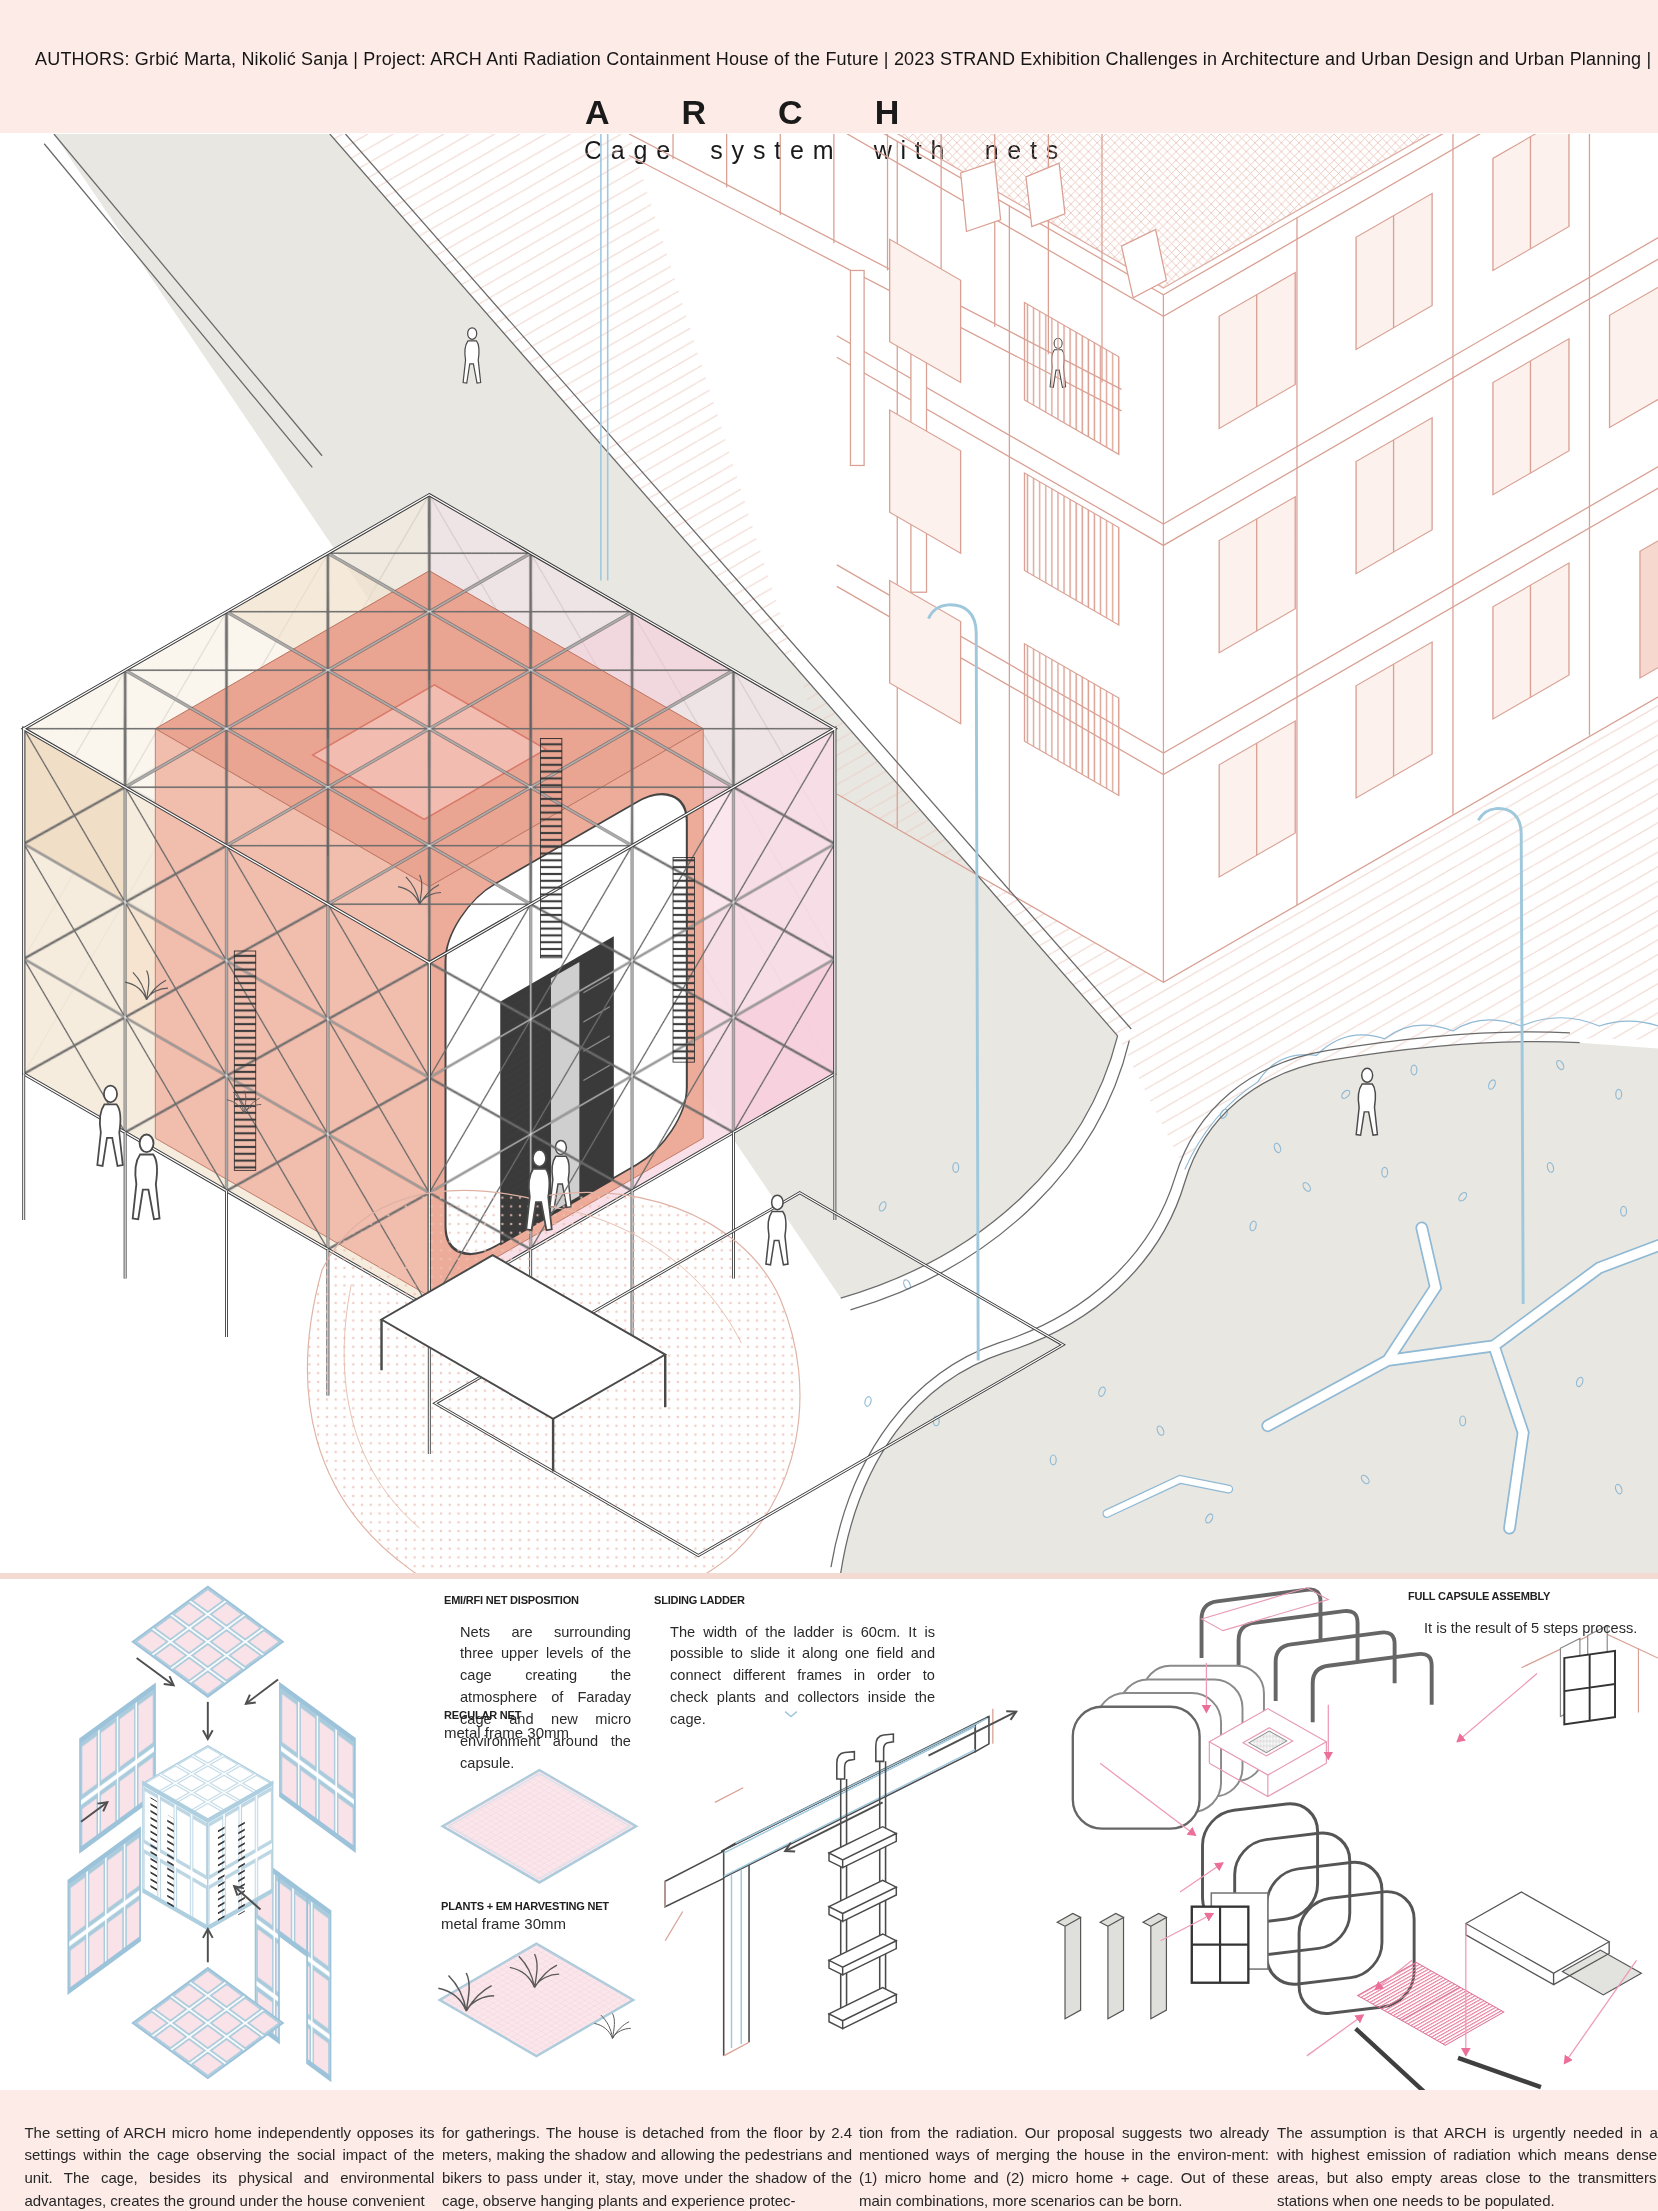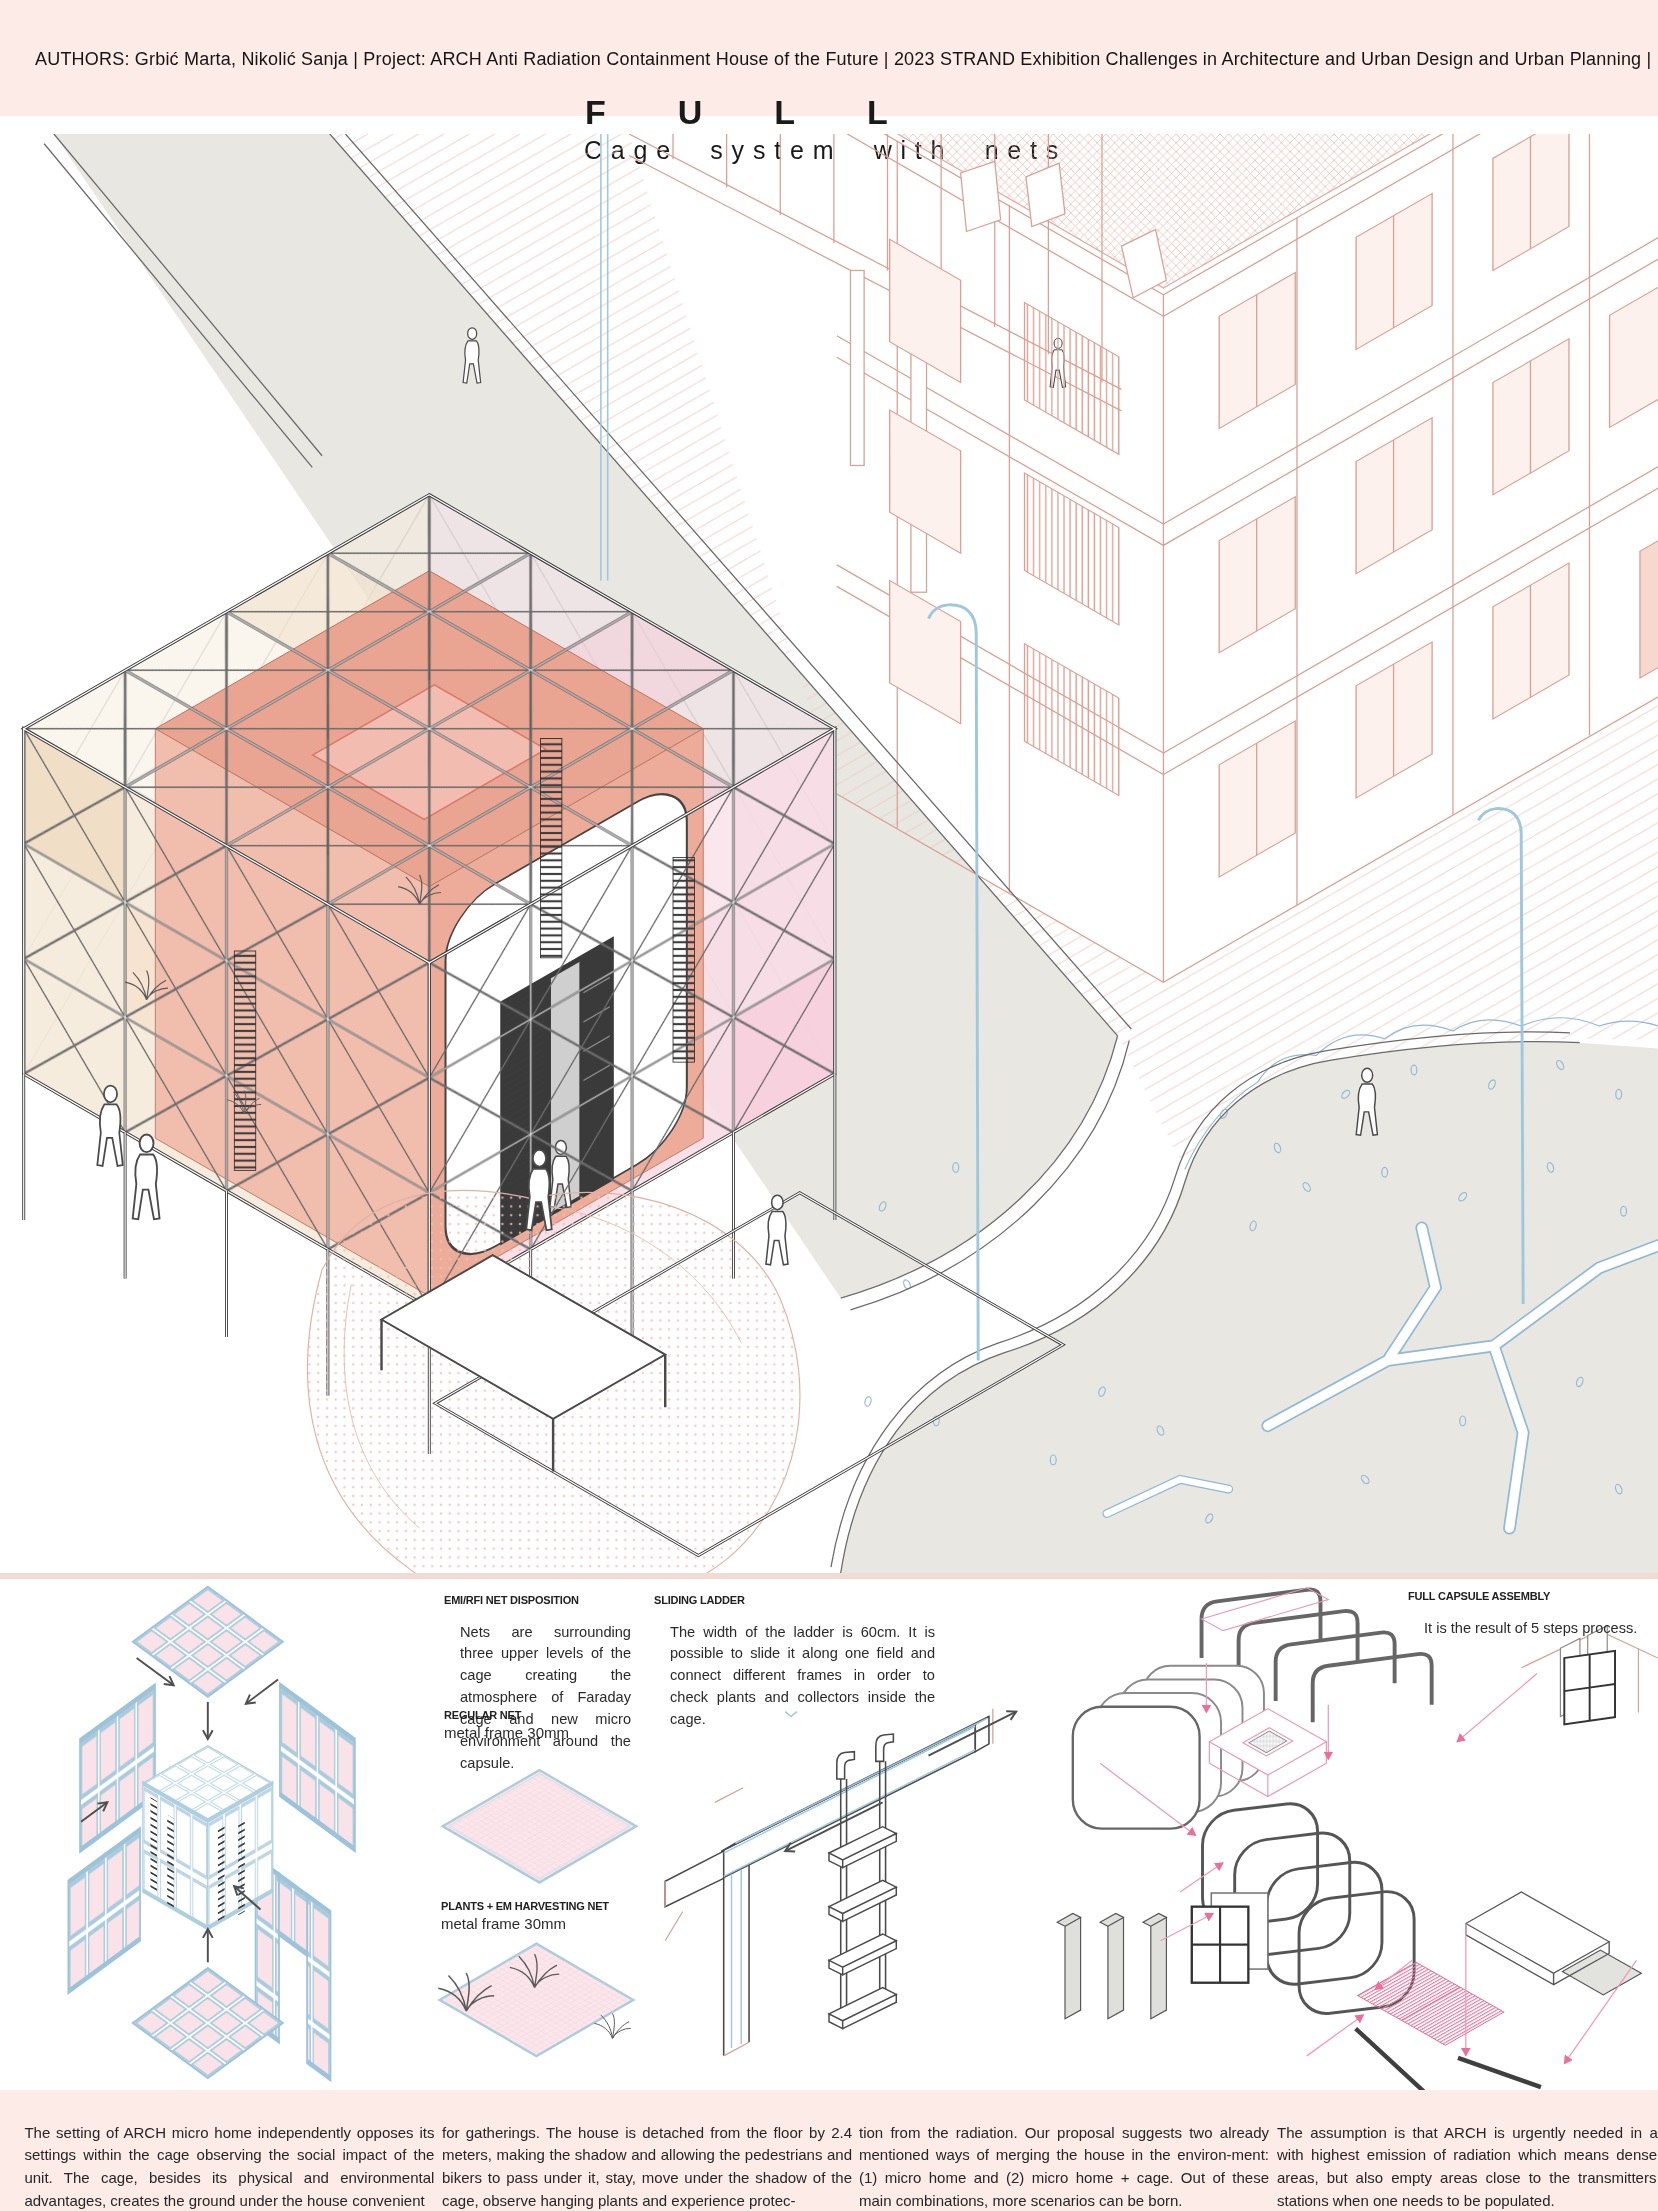--- a/index.html
+++ b/index.html
@@ -1,18 +1,18 @@
 <!DOCTYPE html>
 <html><head>
 <meta charset="utf-8">
 <style>
   html,body{margin:0;padding:0;background:#fff;}
   .sheet{position:relative;width:1659px;height:2212px;background:#ffffff;overflow:hidden;
          font-family:"Liberation Sans",sans-serif;color:#222;}
-  .topbar{position:absolute;left:0;top:0;width:1659px;height:116px;background:#fcebe7;}
+  .topbar{position:absolute;left:0;top:0;width:1659px;height:133px;background:#fcebe7;}
   .authors{position:absolute;left:35px;top:49px;width:1599px;font-size:18px;letter-spacing:0.2px;
            color:#151515;white-space:nowrap;}
   .main-title{position:absolute;left:585px;top:95px;font-size:34px;font-weight:700;
               letter-spacing:72px;color:#1a1a1a;line-height:1;}
   .subtitle{position:absolute;left:584px;top:138px;font-size:25px;font-weight:400;
             letter-spacing:8.8px;word-spacing:15.6px;color:#1a1a1a;line-height:1;}
   .illu{position:absolute;left:0;top:134px;width:1659px;height:1439px;}
   .divider{position:absolute;left:0;top:1573px;width:1659px;height:5.9px;background:#f3dad2;}
   .diagarea{position:absolute;left:0;top:1579px;width:1659px;height:511px;background:#fff;}
   .lab{position:absolute;}
@@ -86,21 +86,21 @@
       </g>
       <g id="plantg" stroke="#5a5a5a" stroke-width="1.2" fill="none">
         <path d="M0,0 C-4,-10 -12,-16 -22,-18 M0,0 C-2,-12 -6,-20 -14,-28 M0,0 C2,-12 4,-22 0,-30 M0,0 C6,-10 12,-16 20,-20 M0,0 C4,-8 14,-12 22,-12"></path>
       </g>
     </defs>
   </svg>
 
   <div class="topbar">
     <div class="authors">AUTHORS: Grbić Marta, Nikolić Sanja |  Project: ARCH Anti Radiation Containment House of the Future |  2023  STRAND Exhibition Challenges in Architecture and Urban Design and Urban Planning  |</div>
   </div>
-  <div class="main-title">FULL</div>
+  <div class="main-title">ARCH</div>
   <div class="subtitle">Cage system with nets</div>
 
   <svg class="illu" viewBox="0 0 1701 1476">
 
     <g>
       <path d="M55,0 L338,0 L1146,925 C1114,1052 1008,1152 862,1194 L55,0 Z" fill="#e8e7e2"></path>
     </g>
 
     <g opacity=".75">
       <path d="M338,0 L1146,925 L1193,870 L858,677 L645,0 Z" fill="url(#paving)"></path>

